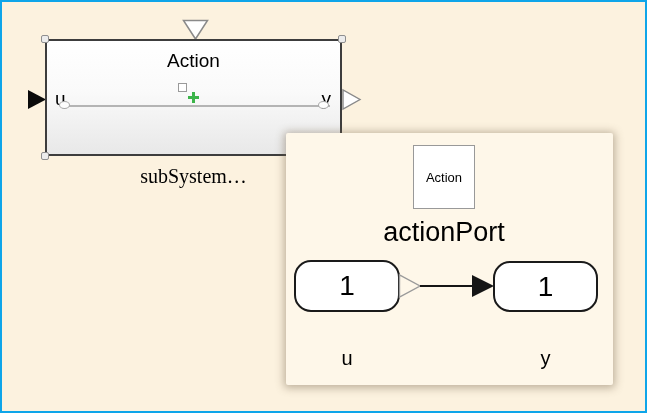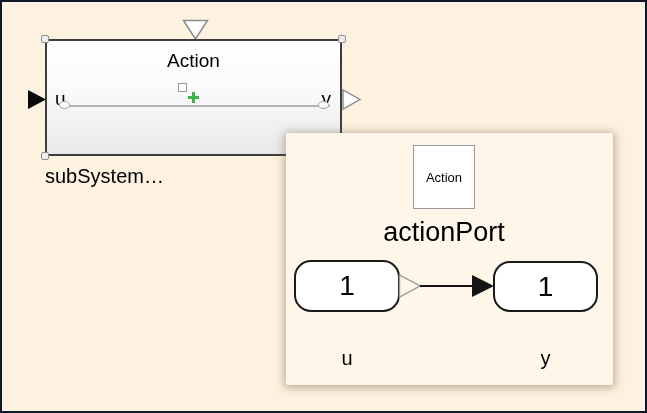--- a/index.html
+++ b/index.html
@@ -1,21 +1,21 @@
 <!DOCTYPE html>
 <html><head>
 <meta charset="utf-8">
 <style>
   html,body { margin:0; padding:0; background:#ffffff; }
   * { box-sizing:border-box; }
   .frame {
     position:relative;
     width:647px; height:413px;
     background:#FCF2DF;
-    border:2px solid #0f172a;
+    border:2px solid #0ea5e9;
     font-family:"Liberation Sans", sans-serif;
     color:#000;
     overflow:hidden;
   }
   .abs { position:absolute; }
 
   
   .subsystem-block {
     left:43px; top:37px; width:297px; height:117px;
     background:linear-gradient(180deg,#ffffff 0%,#fafafa 45%,#e8e8e8 100%);
@@ -48,21 +48,21 @@
   
   .handle {
     position:absolute; width:8px; height:8px;
     background:#ececec; border:1px solid #8f8f8f; border-radius:2px;
     cursor:nwse-resize;
   }
 
   
   .block-name {
     left:43px; top:163px; width:297px;
-    text-align:left; font-size:20px; cursor:text;
+    text-align:center; font-size:20px; cursor:text;font-family:Liberation Serif, serif;
   }
 
   
   .popup {
     left:284px; top:131px; width:327px; height:252px;
     background:#FEF7E9;
     border-radius:2px;
     box-shadow:0 1px 9px 2px rgba(112,96,70,0.45);
   }
   .action-mini-block {

